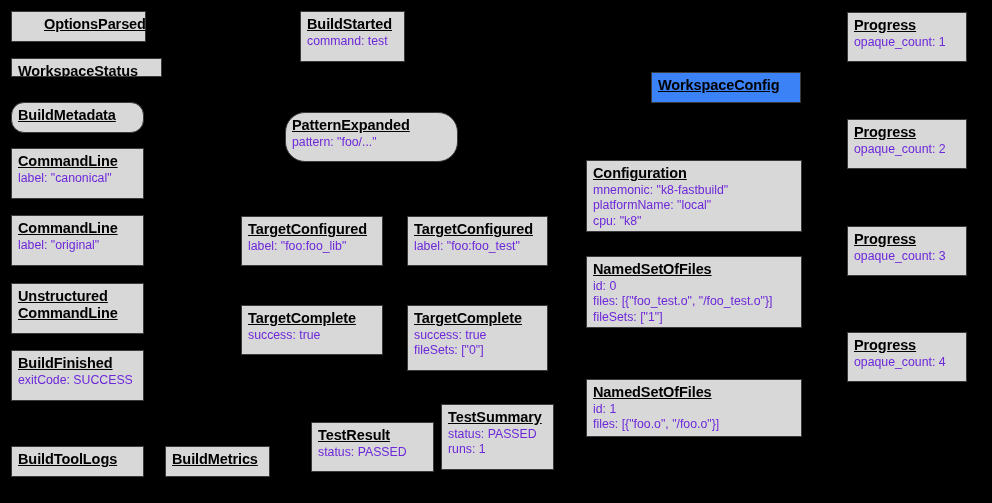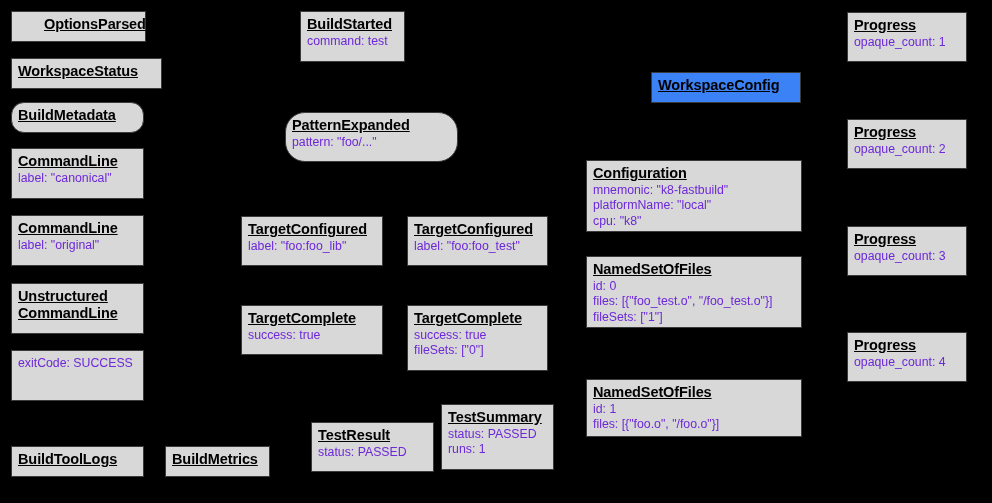--- a/index.html
+++ b/index.html
@@ -53,21 +53,21 @@
     line-height: 1.25;
   }
 </style>
 </head>
 <body>
 
 <div id="canvas" style="width: 992px; height: 503px; background: rgb(0, 0, 0);">
     <div class="node" style="left: 11px; top: 11px; width: 135px; height: 31px; background: rgb(216, 216, 216); border-color: rgb(58, 58, 58); padding-left: 32px;">
       <span class="node-title">OptionsParsed</span>
     </div>
-    <div class="node" style="left: 11px; top: 58px; width: 151px; height: 31px; background: rgb(216, 216, 216); border-color: rgb(58, 58, 58);">
+    <div class="node" style="left: 11px; top: 58px; width: 151px; height: 19px; background: rgb(216, 216, 216); border-color: rgb(58, 58, 58);">
       <span class="node-title">WorkspaceStatus</span>
     </div>
     <div class="node" style="left: 11px; top: 102px; width: 133px; height: 31px; background: rgb(216, 216, 216); border-color: rgb(58, 58, 58); border-radius: 13px;">
       <span class="node-title">BuildMetadata</span>
     </div>
     <div class="node" style="left: 11px; top: 148px; width: 133px; height: 51px; background: rgb(216, 216, 216); border-color: rgb(58, 58, 58);">
       <span class="node-title">CommandLine</span>
       <span class="node-fields">
         <span class="node-field">label: "canonical"</span>
       </span>
@@ -75,20 +75,21 @@
     <div class="node" style="left: 11px; top: 215px; width: 133px; height: 51px; background: rgb(216, 216, 216); border-color: rgb(58, 58, 58);">
       <span class="node-title">CommandLine</span>
       <span class="node-fields">
         <span class="node-field">label: "original"</span>
       </span>
     </div>
     <div class="node" style="left: 11px; top: 283px; width: 133px; height: 51px; background: rgb(216, 216, 216); border-color: rgb(58, 58, 58);">
       <span class="node-title wrap">Unstructured CommandLine</span>
     </div>
     <div class="node" style="left: 11px; top: 350px; width: 133px; height: 51px; background: rgb(216, 216, 216); border-color: rgb(58, 58, 58);">
+      <span class="node-title">BuildFinished</span>
       <span class="node-fields">
         <span class="node-field">exitCode: SUCCESS</span>
       </span>
     </div>
     <div class="node" style="left: 11px; top: 446px; width: 133px; height: 31px; background: rgb(216, 216, 216); border-color: rgb(58, 58, 58);">
       <span class="node-title">BuildToolLogs</span>
     </div>
     <div class="node" style="left: 165px; top: 446px; width: 105px; height: 31px; background: rgb(216, 216, 216); border-color: rgb(58, 58, 58);">
       <span class="node-title">BuildMetrics</span>
     </div>

